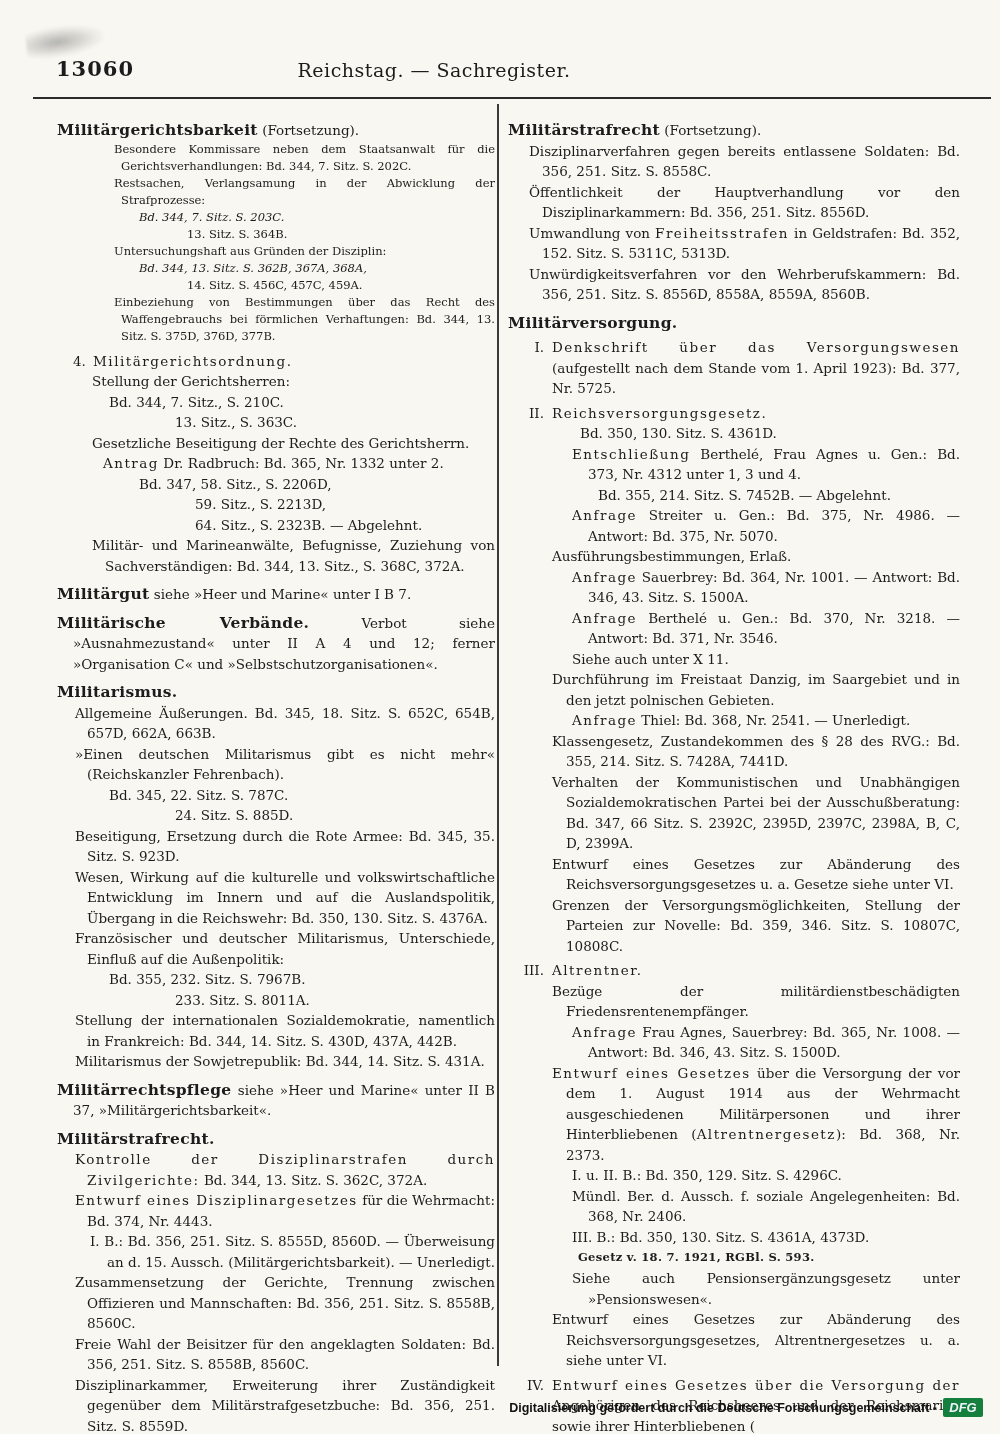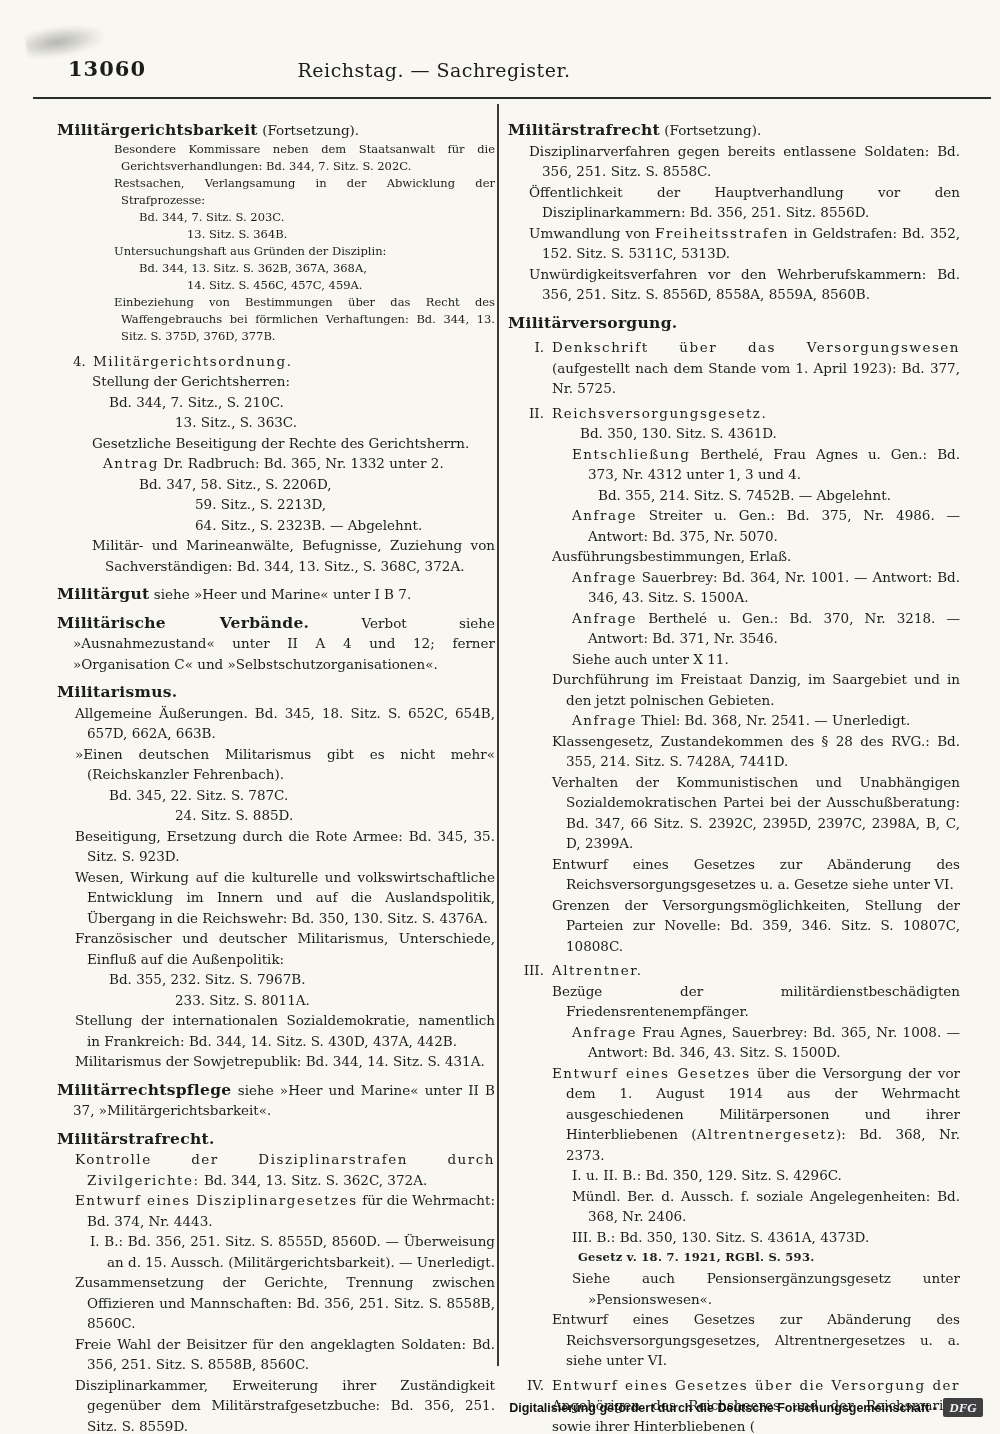--- a/index.html
+++ b/index.html
@@ -1,21 +1,21 @@
 <!DOCTYPE html>
 <html lang="de"><head>
 <meta charset="utf-8">
 <style>
   html,body{margin:0;padding:0;}
   body{width:1000px;height:1434px;background:#e8e6e0;font-family:"DejaVu Serif", serif;}
   .sheet{position:relative;width:1000px;height:1434px;background:#f8f7f1;overflow:hidden;color:#1c1c1c;}
   .smudge{position:absolute;left:26px;top:26px;width:78px;height:30px;
     background:radial-gradient(ellipse at 40% 50%, rgba(70,70,70,.38), rgba(120,120,120,.12) 55%, transparent 75%);
     filter:blur(1px);transform:rotate(-8deg);}
-  .page-number{position:absolute;left:68px;top:56px;font-size:21px;font-weight:700;letter-spacing:1px;}
+  .page-number{position:absolute;left:56px;top:56px;font-size:21px;font-weight:700;letter-spacing:1px;}
   .header-title{position:absolute;left:0;top:59px;width:868px;text-align:center;font-size:19px;letter-spacing:.5px;}
   .header-rule{position:absolute;left:33px;top:97px;width:958px;height:2px;background:#2c2c2c;}
   .col-divider{position:absolute;left:497px;top:104px;width:1.5px;height:1262px;background:#3a3a3a;}
   .col{position:absolute;top:112px;font-size:13.5px;line-height:20.5px;}
   .col-left{left:57px;width:438px;}
   .col-right{left:508px;width:452px;}
   .para{text-align:justify;}
   .para .b{font-weight:700;font-size:15.5px;letter-spacing:.3px;}
   .para .g{letter-spacing:1.5px;}
   .petit{font-size:11.5px;line-height:17px;}
@@ -23,21 +23,21 @@
   .hw{padding-left:16px;text-indent:-16px;margin-top:8px;}
   .i1{padding-left:30px;text-indent:-12px;}
   .i2{padding-left:48px;text-indent:-13px;}
   .i3{padding-left:50px;text-indent:-17px;}
   .i4{padding-left:64px;text-indent:-18px;}
   .ra{padding-left:52px;}
   .rb{padding-left:82px;}
   .rc{padding-left:118px;}
   .rd{padding-left:138px;}
   .pe{padding-left:64px;text-indent:-7px;}
-  .pa{padding-left:82px;}
+  .pa{padding-left:82px;font-style:italic;}
   .pb{padding-left:130px;}
   .n4{padding-left:36px;text-indent:-20px;margin-top:6px;}
   .n4 .num{display:inline-block;width:12px;text-align:right;margin-right:8px;text-indent:0;}
   .rom{padding-left:44px;text-indent:-36px;margin-top:4px;}
   .rom .num{display:inline-block;width:28px;text-align:right;margin-right:8px;text-indent:0;}
   .j1{padding-left:34px;text-indent:-13px;}
   .j2{padding-left:58px;text-indent:-14px;}
   .j3{padding-left:80px;text-indent:-16px;}
   .j4{padding-left:72px;}
   .j5{padding-left:90px;}
@@ -129,15 +129,15 @@
       <div class="para j3"><span>I. u. II. B.: Bd. 350, 129. Sitz. S. 4296C.</span></div>
       <div class="para j3"><span>Mündl. Ber. d. Aussch. f. soziale Angelegenheiten: Bd. 368, Nr. 2406.</span></div>
       <div class="para j3"><span>III. B.: Bd. 350, 130. Sitz. S. 4361A, 4373D.</span></div>
       <div class="para jg petit"><span class="b">Gesetz v. 18. 7. 1921, RGBl. S. 593.</span></div>
       <div class="para j3"><span>Siehe auch Pensionsergänzungsgesetz unter »Pensionswesen«.</span></div>
       <div class="para j2"><span>Entwurf eines Gesetzes zur Abänderung des Reichsversorgungsgesetzes, Altrentnergesetzes u. a. siehe unter VI.</span></div>
       <div class="para rom"><span class="num">IV.</span><span class="g">Entwurf eines Gesetzes über die Versorgung der</span><span> Angehörigen des Reichsheeres und der Reichsmarine sowie ihrer Hinterbliebenen (</span></div>
     </div>
   <div class="footer">
     <span>Digitalisierung gefördert durch die Deutsche Forschungsgemeinschaft -</span>
-    <span class="dfg-logo" style="background: #404040; font-family: Liberation Serif, serif;">DFG</span>
+    <span class="dfg-logo" style="background: #15803d;">DFG</span>
   </div>
 </div>
 
 </body></html>

